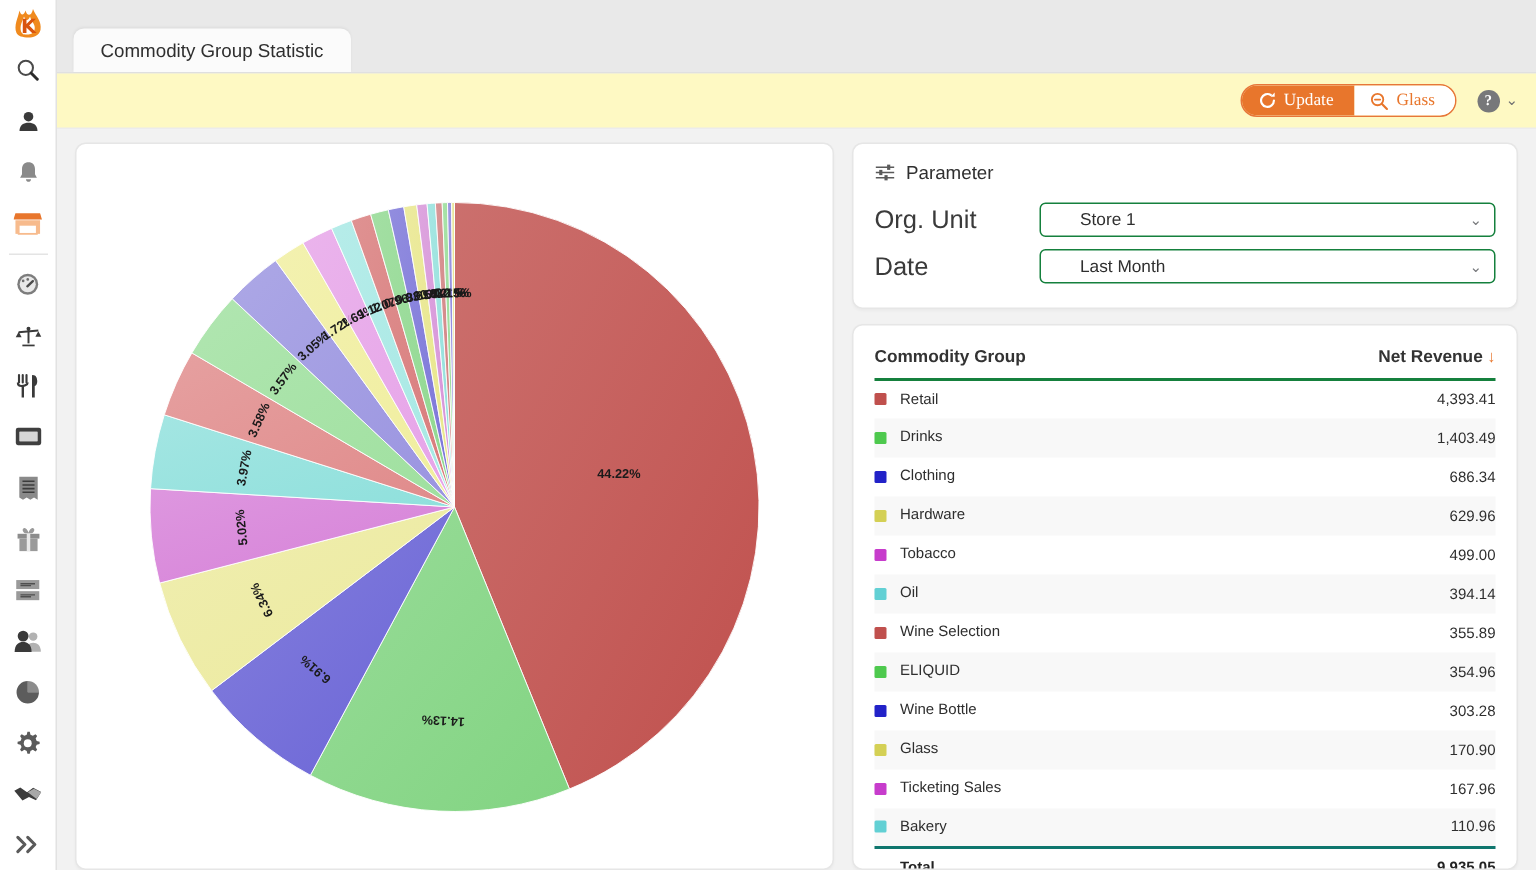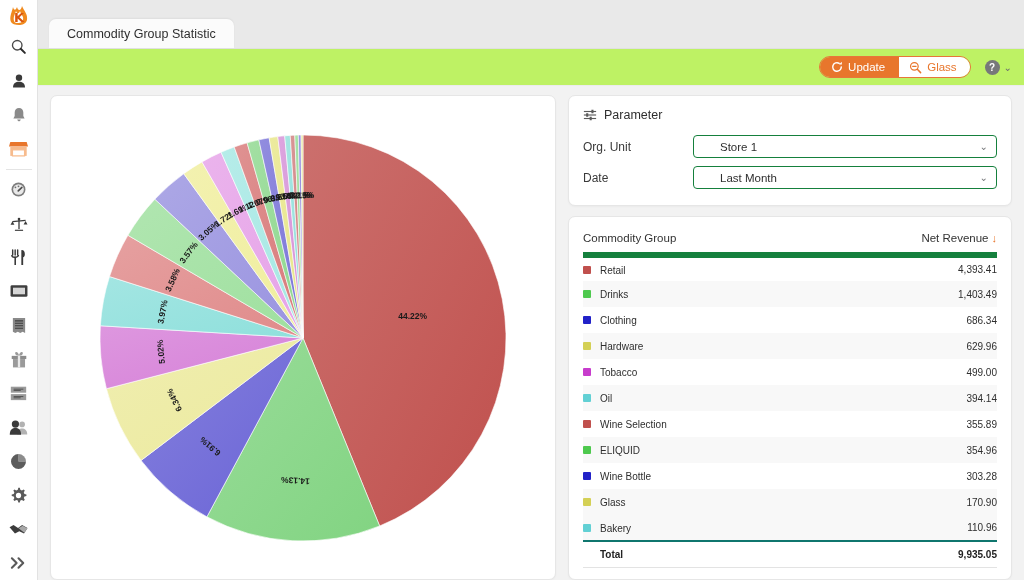--- a/index.html
+++ b/index.html
@@ -48,24 +48,25 @@
     height: 29px; background: #fbfbfb;
     border-radius: 7px 7px 0 0;
     padding: 0 18px;
     display: flex; align-items: center;
     font-size: 12.5px; color: #2f2f2f;
     box-shadow: 0 -1px 2px rgba(0,0,0,.05);
   }
 
   
   .toolbar {
-    height: 37px; background: #bef264;
+    height: 37px; background: #fef9c3;
     display: flex; align-items: center; justify-content: flex-end;
     padding-right: 12px; gap: 0;
     border-bottom: 1px solid #ececec;
+    font-family: Liberation Serif, serif;
   }
   .btn-group {
     display: flex; align-items: stretch; height: 22px;
     border-radius: 11px; overflow: hidden;
     border: 1px solid #e7763a;
   }
   .btn-update {
     background: #e8762c; color: #fff;
     font-size: 11.5px; display: flex; align-items: center; gap: 5px;
     padding: 0 14px 0 11px; border: none; cursor: pointer;
@@ -111,39 +112,39 @@
 
   .param-card { padding: 12px 14px 16px 14px; }
   .param-head {
     display: flex; align-items: center; gap: 7px;
     font-size: 12.5px; color: #2f2f2f; margin-bottom: 13px;
   }
   .param-row {
     display: flex; align-items: center; margin-top: 8px;
   }
   .param-label {
-    width: 110px; font-size: 12px; color: #3a3a3a;
+    width: 110px; font-size: 17px; color: #3a3a3a;
   }
   .select {
     flex: 1; height: 23px;
     border: 1px solid #15803d; border-radius: 4px;
     background: #fff;
     display: flex; align-items: center; justify-content: space-between;
     padding: 0 8px 0 26px;
     font-size: 11.5px; color: #2f2f2f; cursor: pointer;
   }
   .select .chev2 { color: #75777a; font-size: 10px; }
 
   
   .table-card { flex: 1; padding: 10px 14px 0 14px; overflow: hidden; display:flex; flex-direction:column; }
   .tbl { width: 100%; border-collapse: collapse; }
   .tbl thead th {
-    font-size: 11.5px; color: #333; font-weight: normal;
+    font-size: 11.5px; color: #333; font-weight: bold;
     text-align: left; padding: 5px 0 8px 0;
-    border-bottom: 6px solid #15803d;
+    border-bottom: 2px solid #15803d;
   }
   .tbl thead th.num { text-align: right; }
   .sort-arrow { color: #e8762c; font-size: 11px; margin-left: 3px; }
   .tbl tbody tr { height: 26px; }
   .tbl tbody tr.alt { background: #f8f8f8; }
   .tbl tbody td {
     font-size: 10px; color: #2e2e2e; padding: 0; vertical-align: middle;
   }
   .tbl tbody td.num { text-align: right; }
   .swatch {
@@ -556,20 +557,24 @@
                   <td class="num">354.96</td>
                 </tr>
                 <tr>
                   <td><span class="swatch" style="background: rgb(34, 34, 200);"></span><span class="cell-lbl">Wine Bottle</span></td>
                   <td class="num">303.28</td>
                 </tr>
                 <tr class="alt">
                   <td><span class="swatch" style="background: rgb(212, 208, 85);"></span><span class="cell-lbl">Glass</span></td>
                   <td class="num">170.90</td>
                 </tr>
+                <tr>
+                  <td><span class="swatch" style="background: rgb(199, 60, 204);"></span><span class="cell-lbl">Ticketing Sales</span></td>
+                  <td class="num">167.96</td>
+                </tr>
                 <tr class="alt">
                   <td><span class="swatch" style="background: rgb(98, 208, 212);"></span><span class="cell-lbl">Bakery</span></td>
                   <td class="num">110.96</td>
                 </tr>
                 <tr class="total">
                   <td>Total</td>
                   <td class="num">9,935.05</td>
                 </tr>
               </tbody>
           </table>

